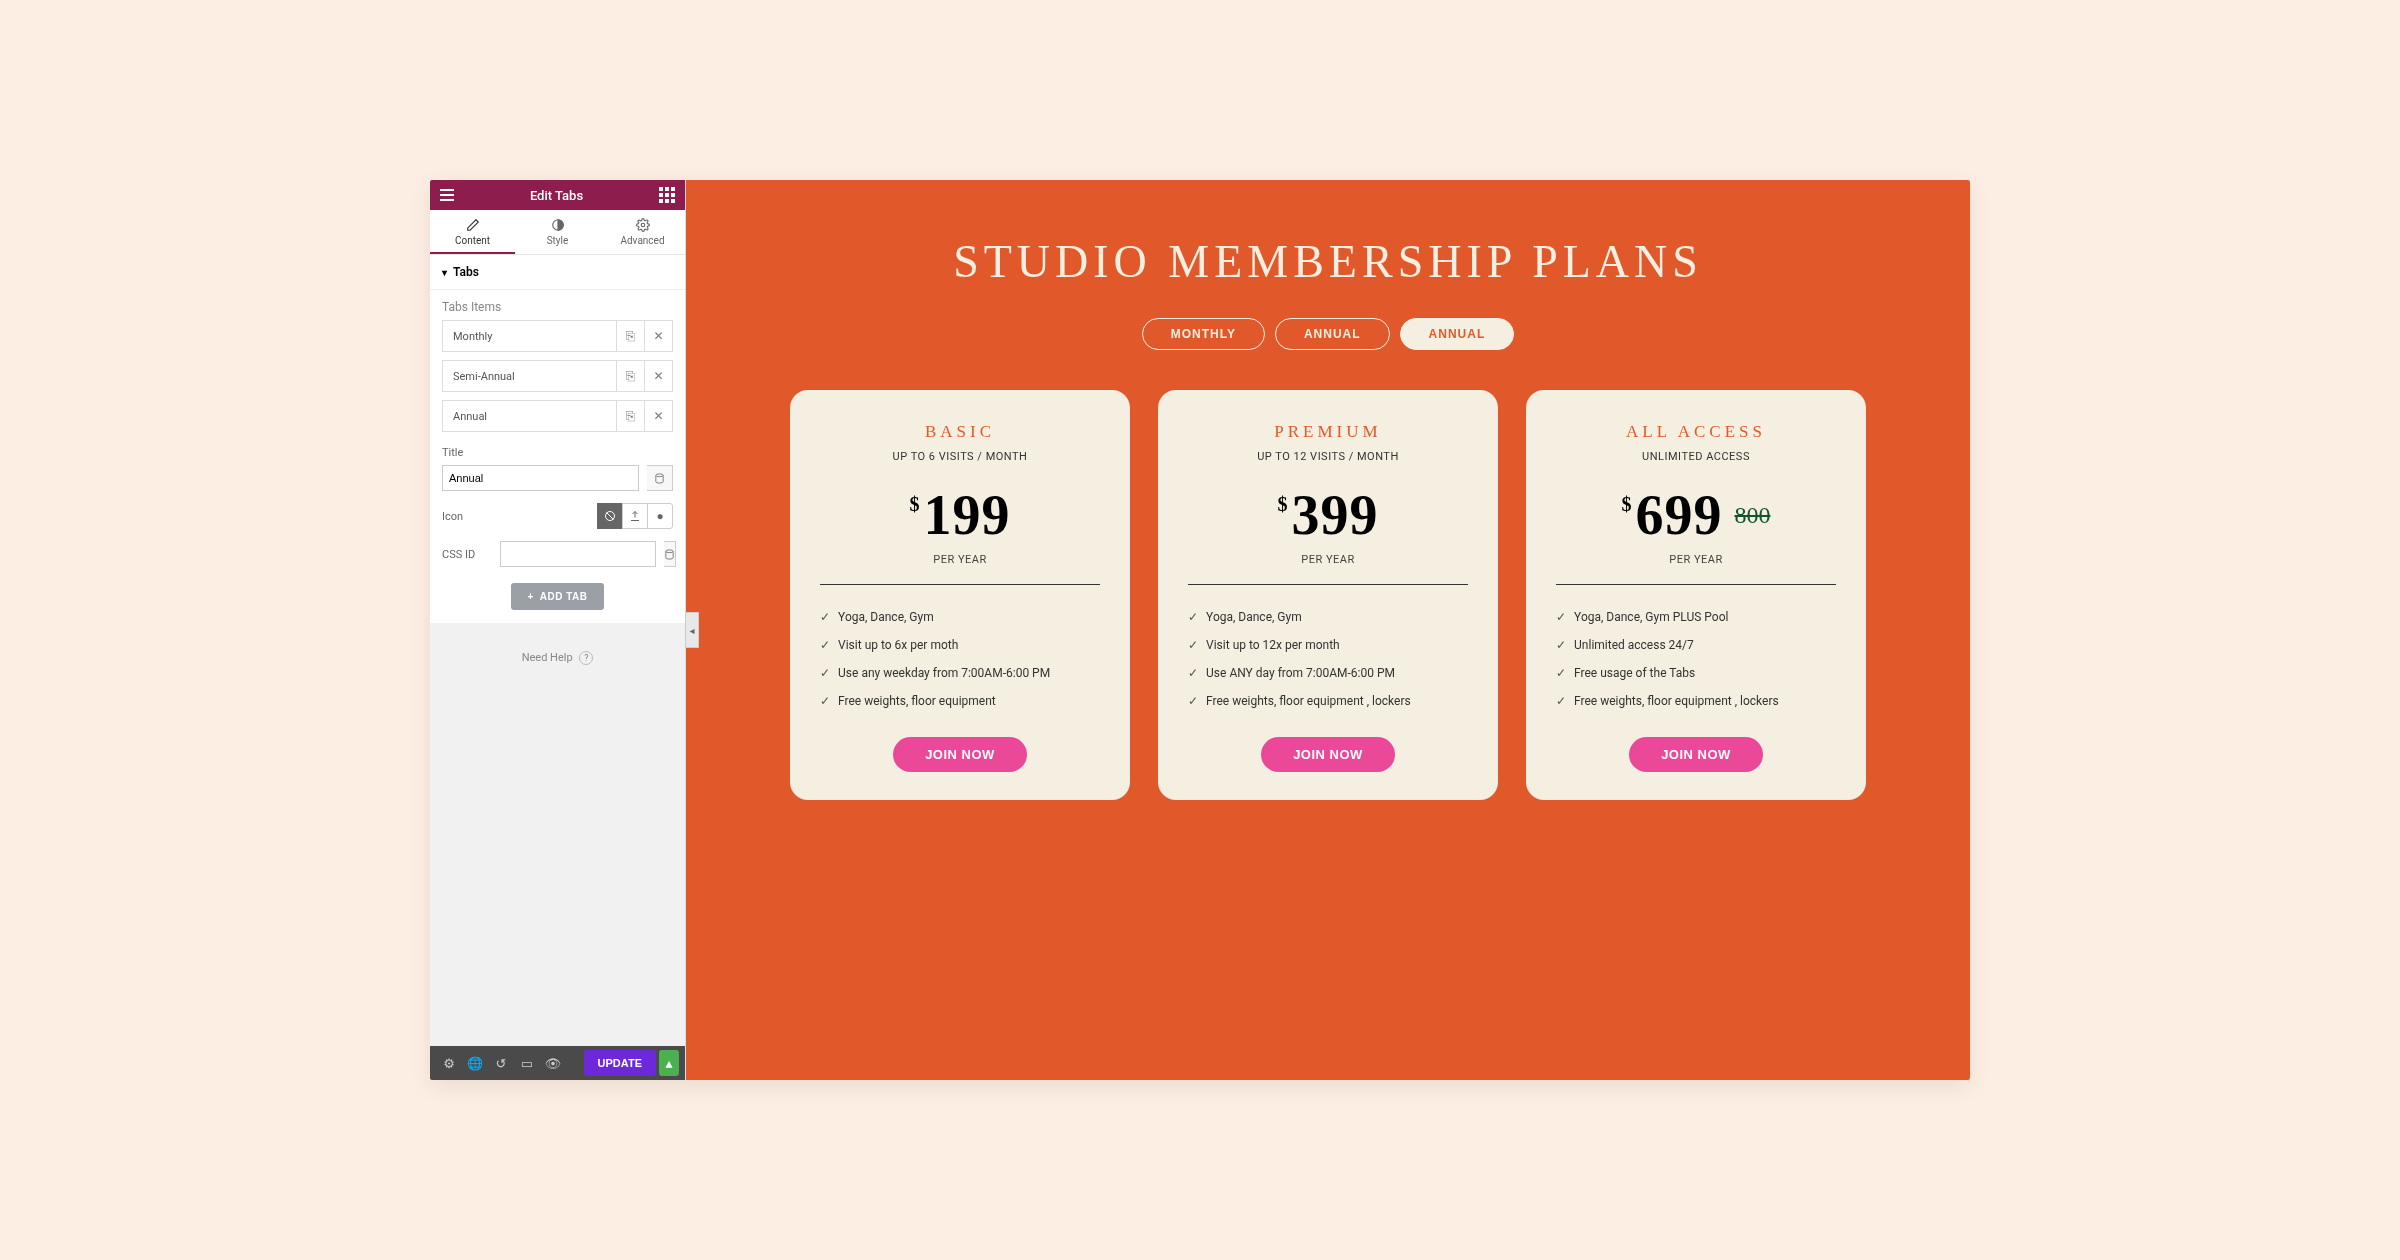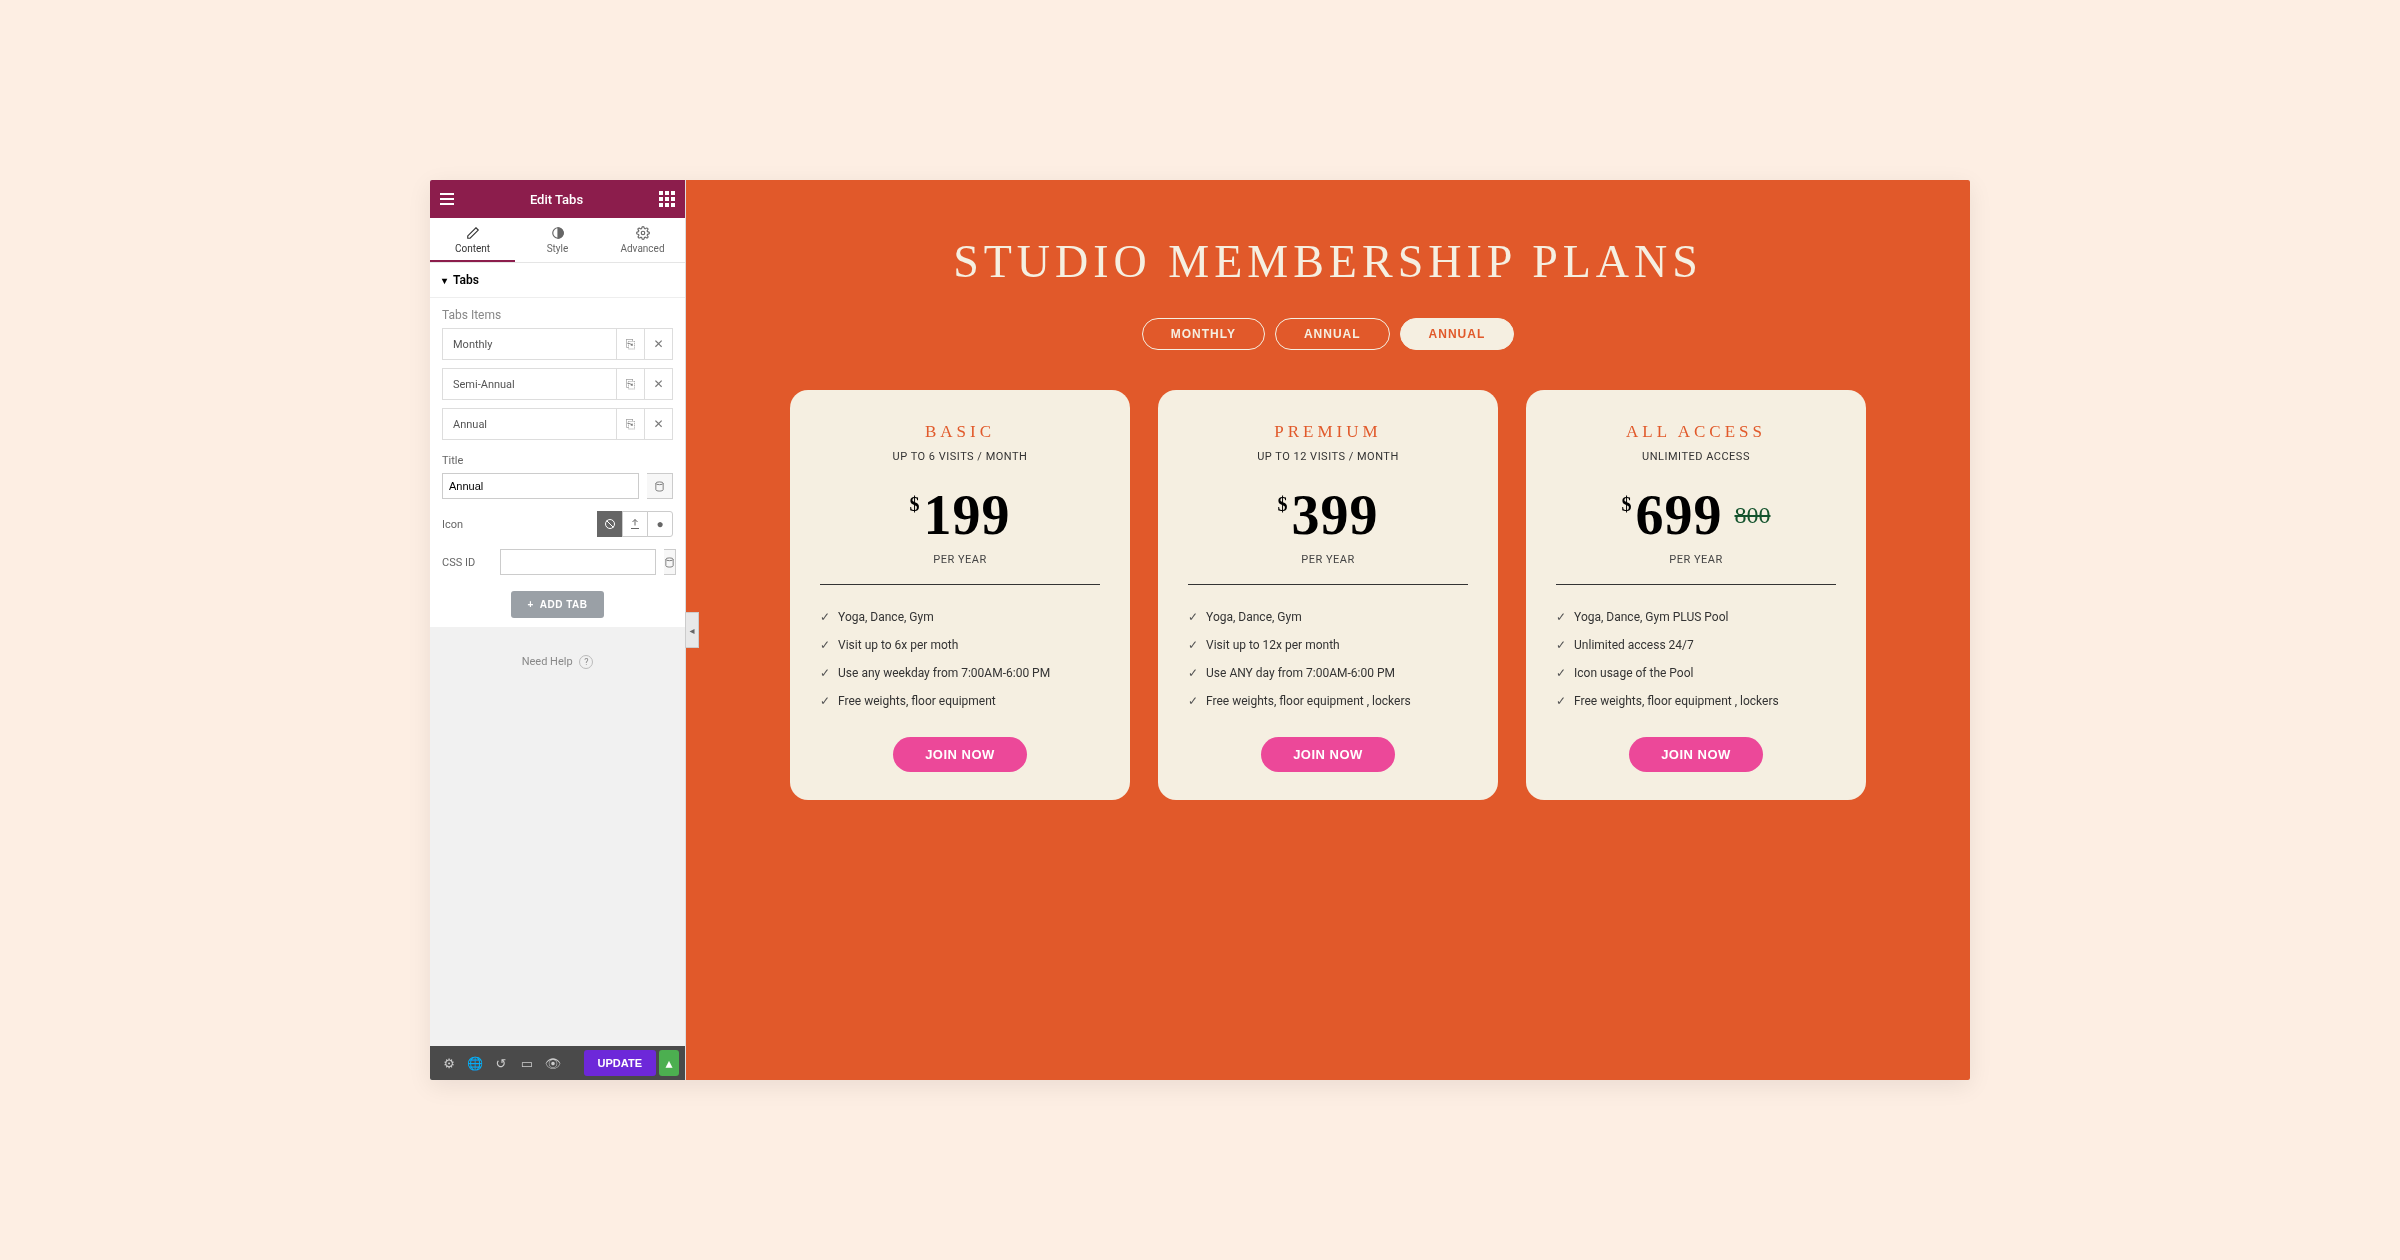--- a/index.html
+++ b/index.html
@@ -26,21 +26,21 @@
 .sidebar {
   width: 256px;
   background: #f1f1f1;
   display: flex;
   flex-direction: column;
   border-right: 1px solid #ddd;
 }
 .topbar {
   background: #8c1d4c;
   color: #fff;
-  height: 38px;
+  height: 30px;
   display: flex;
   align-items: center;
   justify-content: space-between;
   padding: 0 10px;
   font-size: 13px;
   font-weight: 500;
 }
 .topbar .grip { display:flex; flex-direction:column; gap:3px; cursor:pointer;}
 .topbar .grip span{ width:14px; height:2px; background:#fff; display:block;}
 .topbar .dots { display:grid; grid-template-columns:repeat(3,4px); grid-template-rows:repeat(3,4px); gap:2px;}
@@ -519,20 +519,20 @@
     <div class="price-row">
       <span class="currency">$</span>
       <span class="price">699</span>
       <span class="old-price">800</span>
     </div>
     <div class="period">PER YEAR</div>
     <div class="divider"></div>
     <ul class="features">
             <li>Yoga, Dance, Gym PLUS Pool</li>
             <li>Unlimited access 24/7</li>
-            <li>Icon usage of the Pool</li>
+            <li>Free usage of the Tabs</li>
             <li>Free weights, floor equipment , lockers</li>
           </ul>
     <button class="join-btn">JOIN NOW</button>
         </div>
       </div>
   </div>
 </div>
 
 </body></html>

